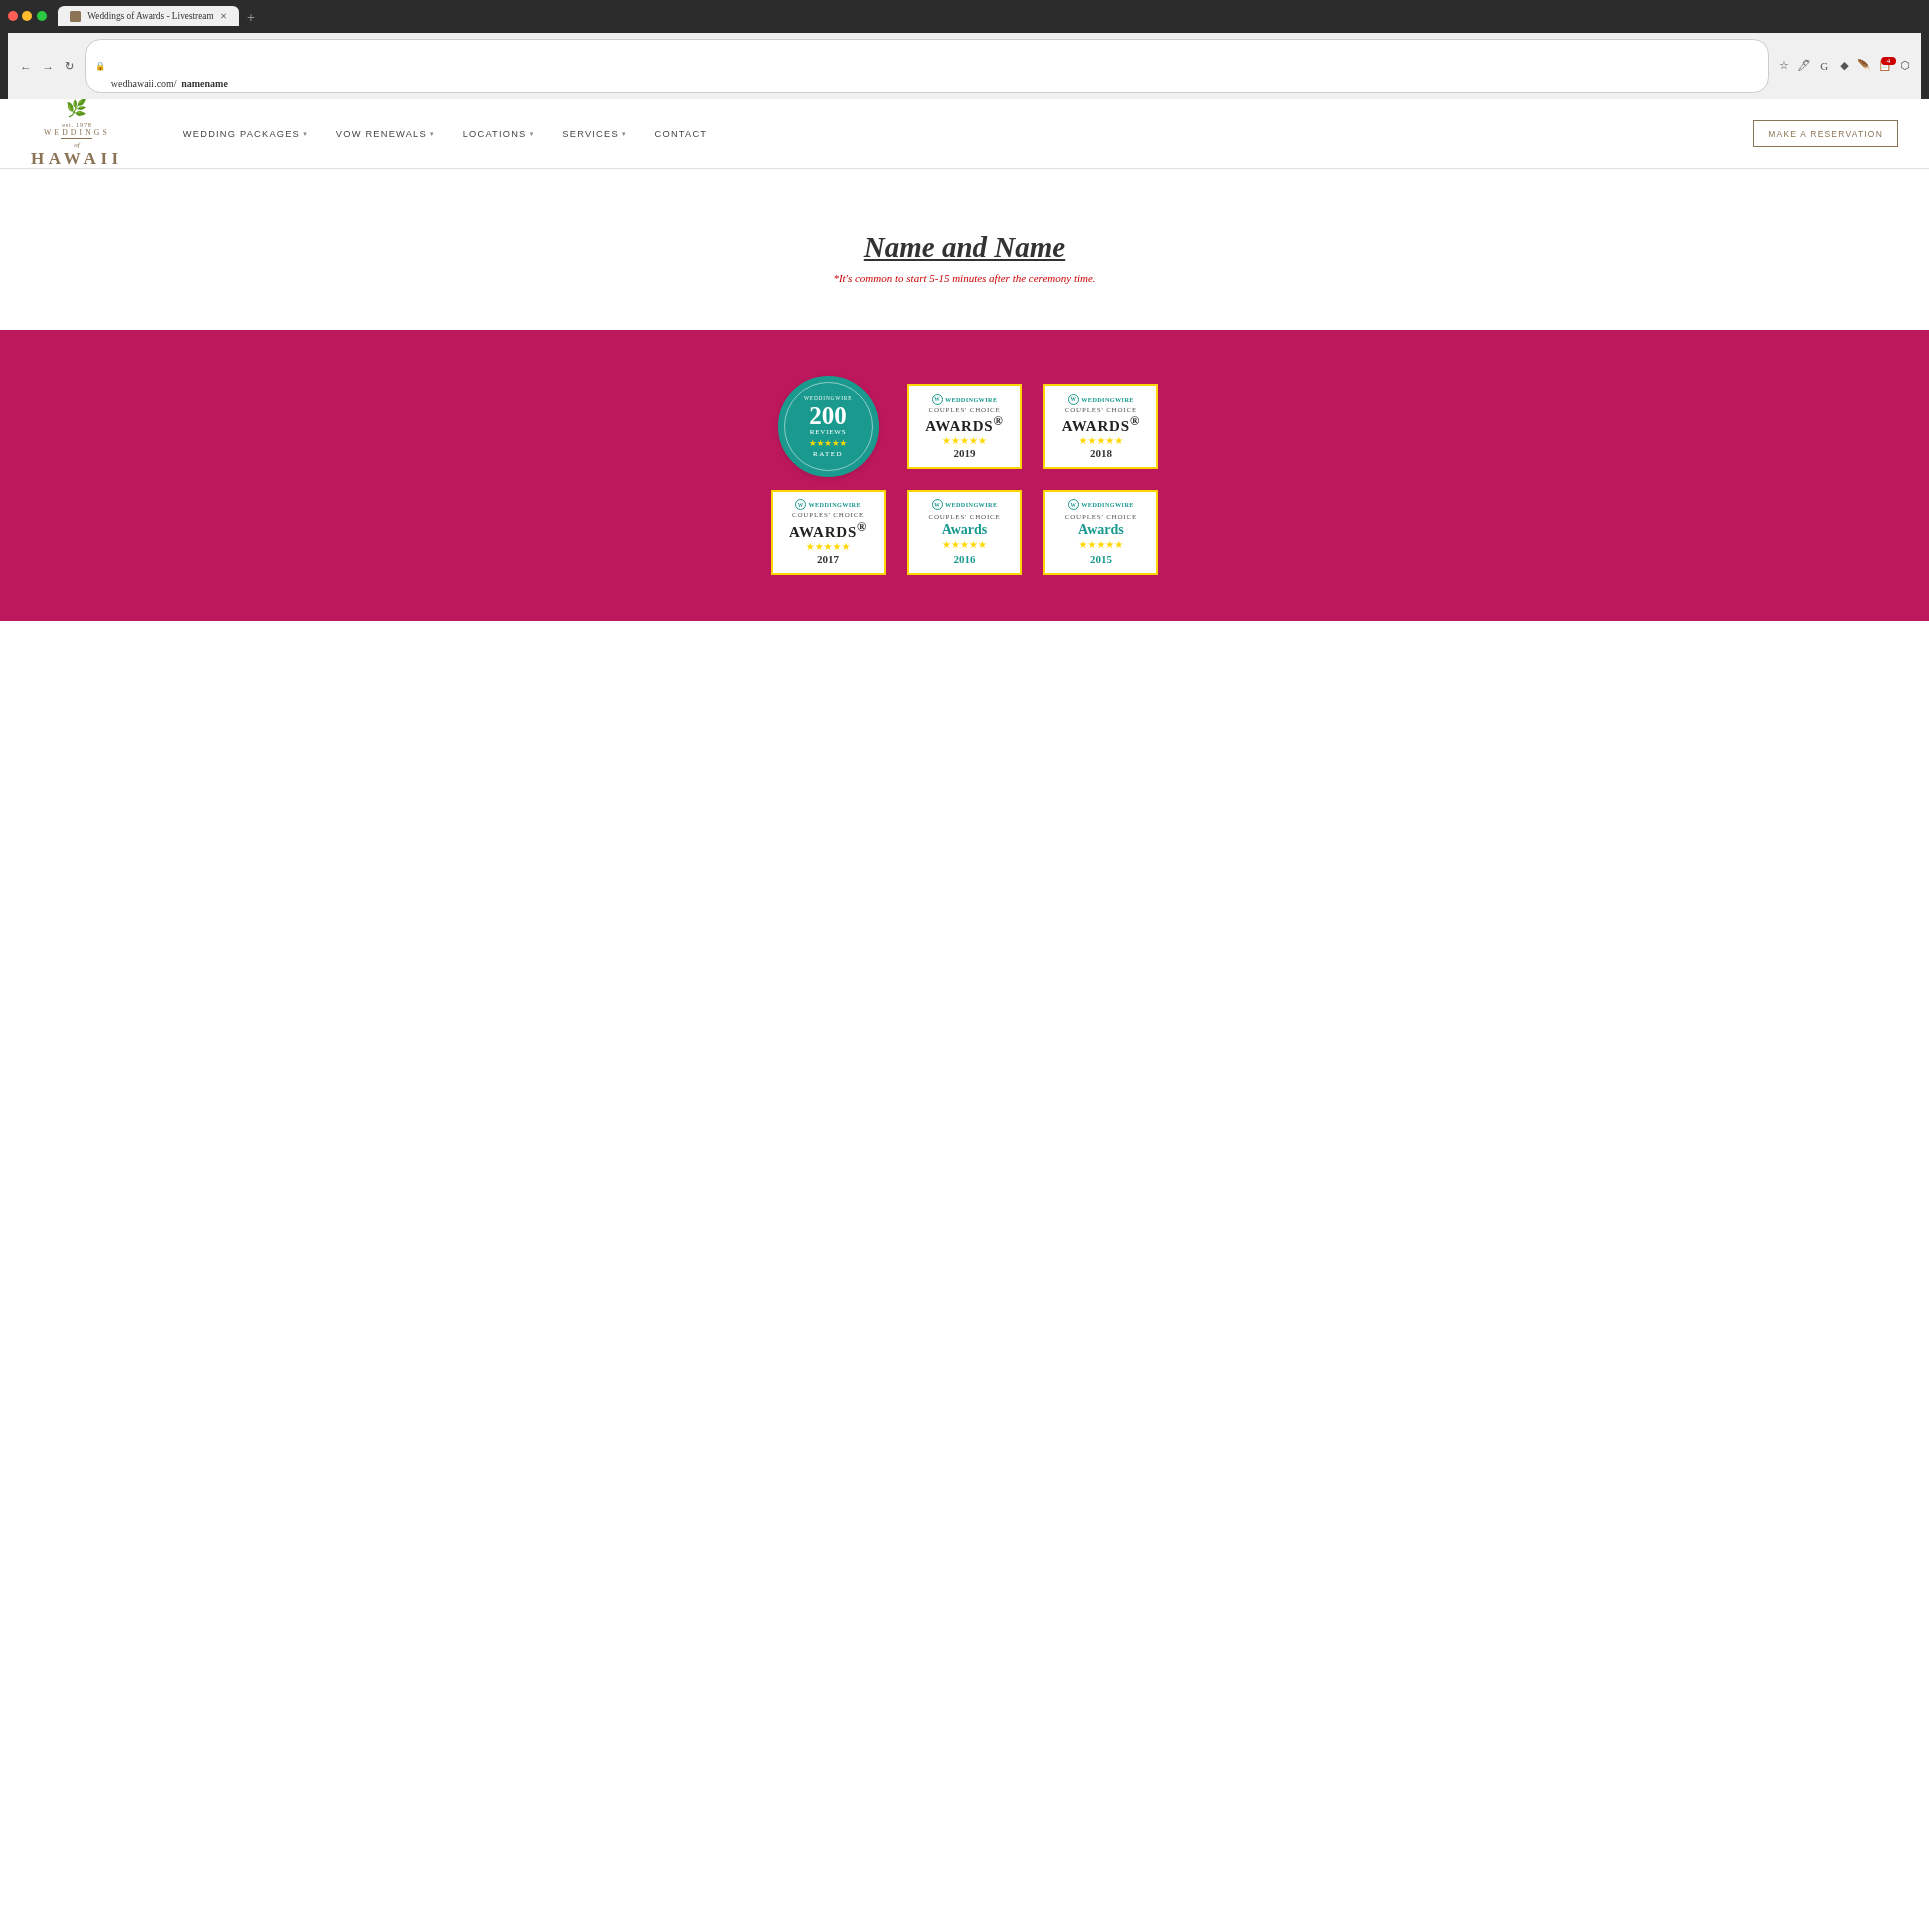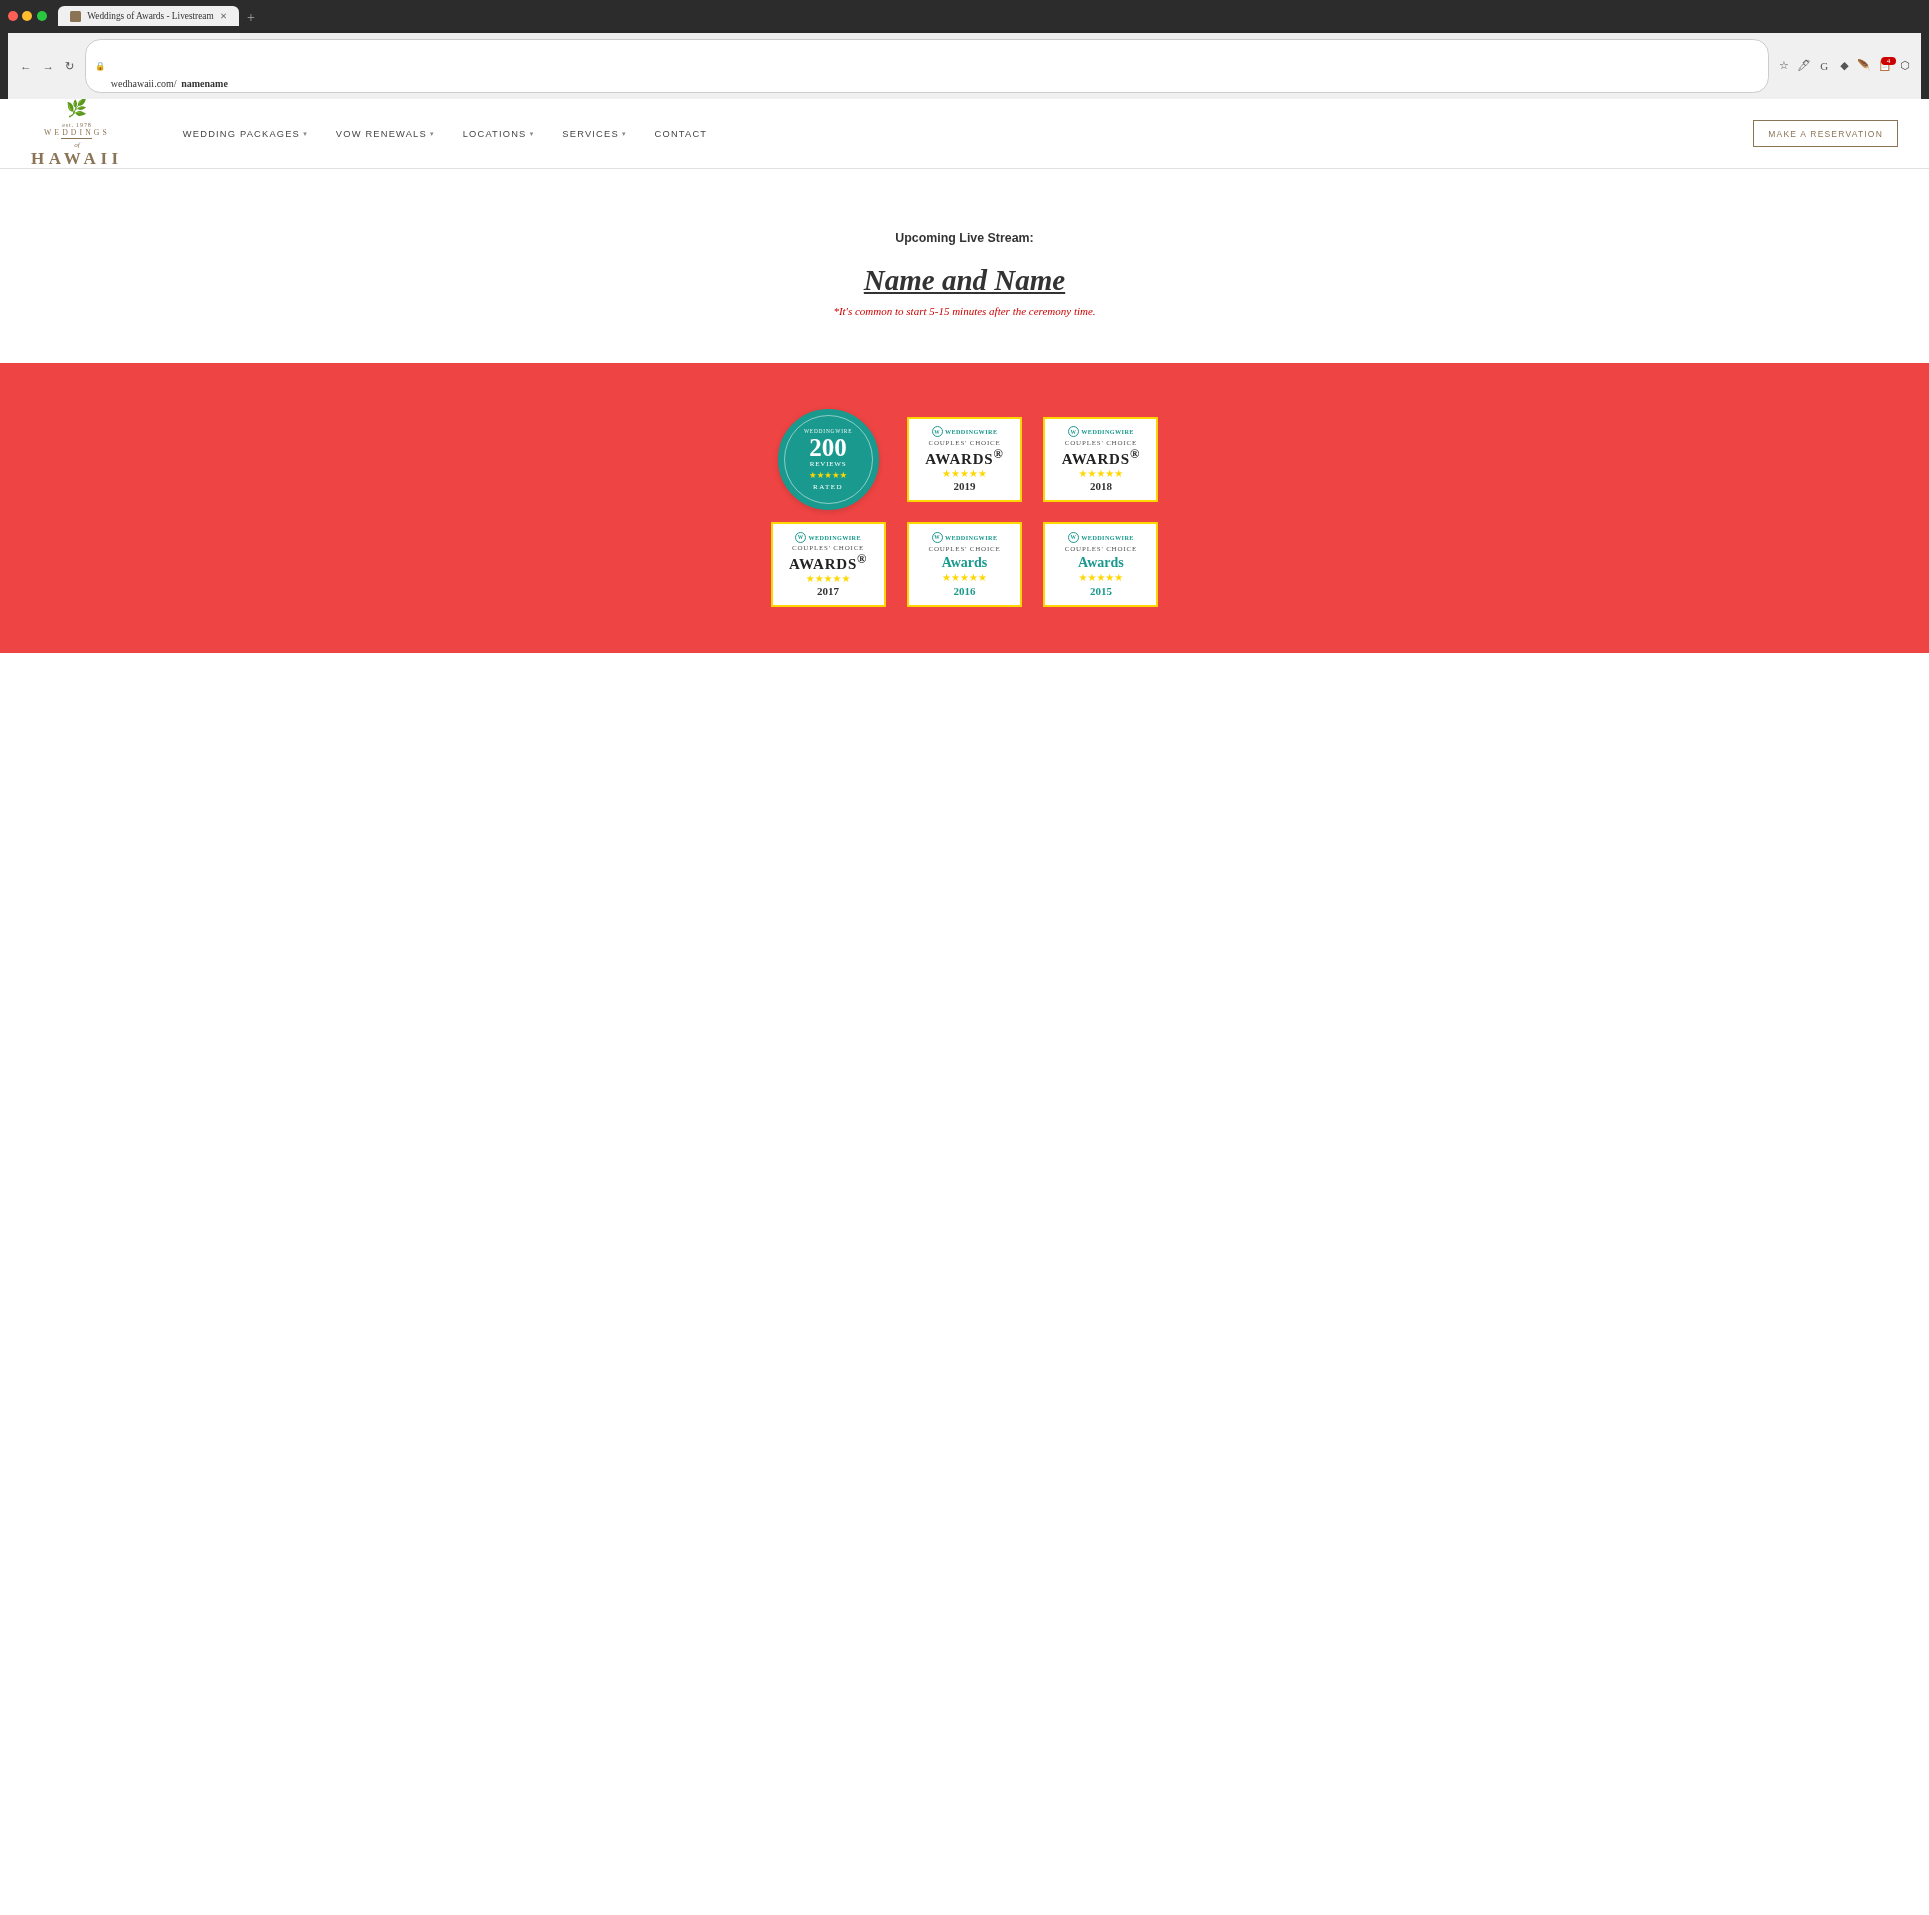--- a/index.html
+++ b/index.html
@@ -292,21 +292,21 @@
 
     .timing-note {
       font-size: 11px;
       color: #cc0000;
       font-style: italic;
       font-family: 'Georgia', serif;
     }
 
     
     .awards-section {
-      background: #ef4444;
+      background: #be185d;
       padding: 46px 15.5px;
       display: flex;
       flex-direction: column;
       align-items: center;
     }
 
     .awards-grid {
       display: grid;
       grid-template-columns: repeat(3, 124px);
       gap: 12.4px;
@@ -535,21 +535,20 @@
         <span class="nav-chevron">▾</span>
       </div>
       <div class="nav-item">
         <span>CONTACT</span>
       </div>
       <button class="nav-cta">MAKE A RESERVATION</button>
     </div>
   </nav>
 
   <main class="main-content">
-    <p class="upcoming-label">Upcoming Live Stream:</p>
     <h1 class="couple-name">Name and Name</h1>
     <p class="timing-note">*It's common to start 5-15 minutes after the ceremony time.</p>
   </main>
 
   <section class="awards-section">
     <div class="awards-grid">
 
       <div class="badge-circle">
         <div class="badge-circle-inner">
           <div class="badge-ww-logo">WEDDINGWIRE</div>

